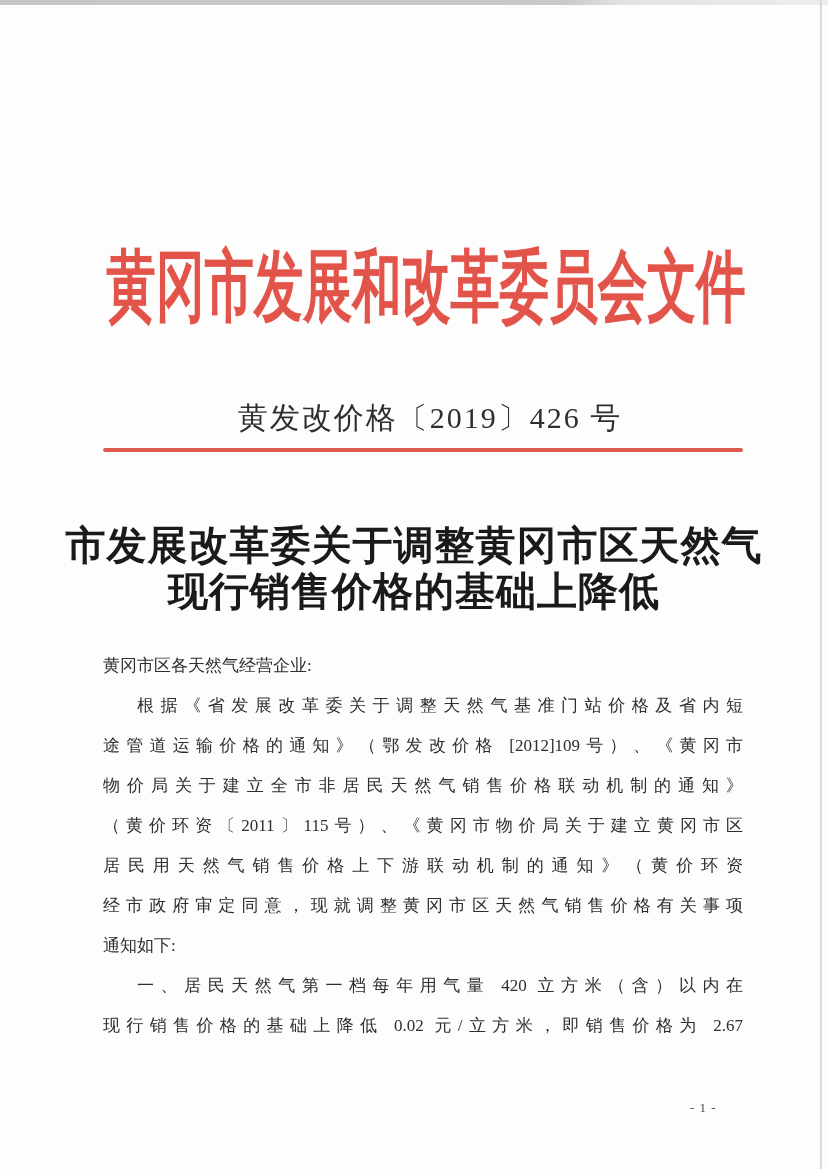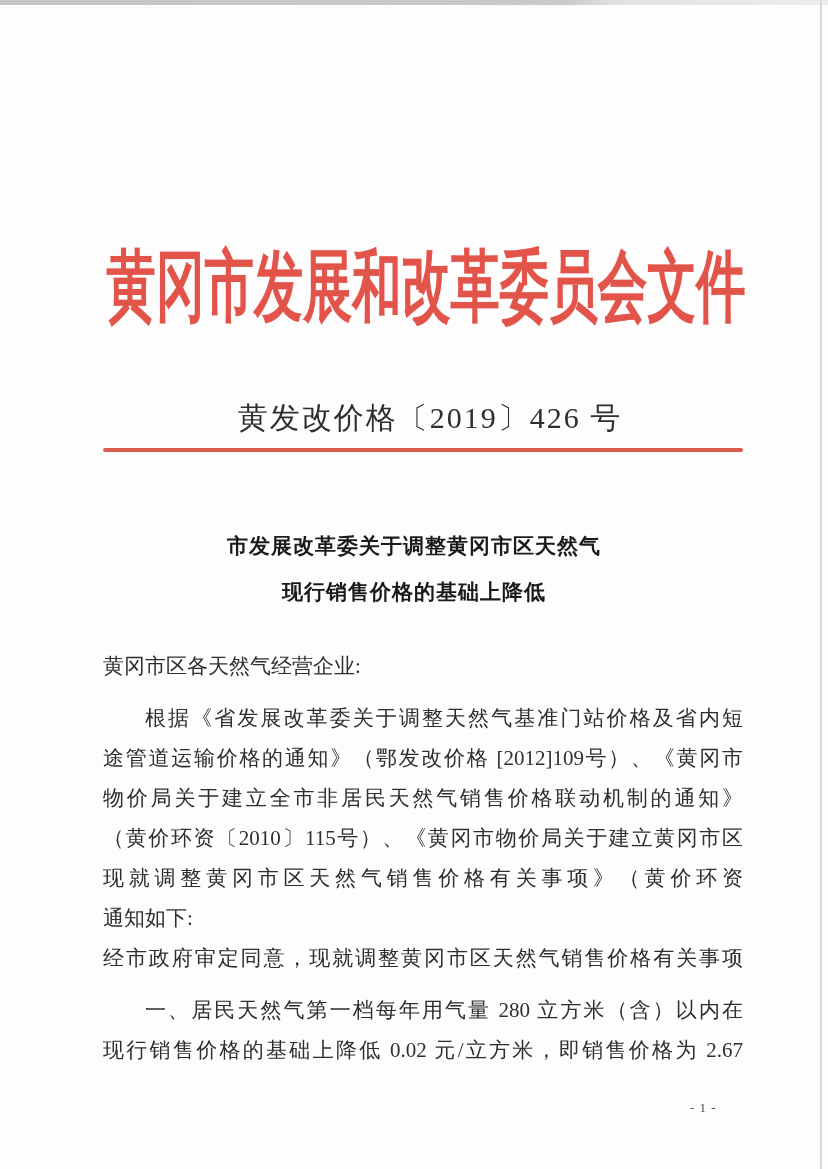--- a/index.html
+++ b/index.html
@@ -68,50 +68,49 @@
     height: 4px;
     background: var(--rule-red, #dd5a4f);
     border-radius: 2px;
   }
 
   .doc-title {
     position: absolute;
     top: 523px; left: 0;
     width: 100%;
     text-align: center;
-    font-size: 21px;
+    font-size: 40px;
     font-weight: 700;
     line-height: 46px;
     letter-spacing: 1px;
     color: var(--title-text, #1a1a1a);
   }
 
   .doc-body {
     position: absolute;
     top: 646px;
     left: 103px;
     width: 640px;
-    font-size: 21px;
+    font-size: 17px;
     color: var(--body-text, #2e2e2e);
   }
   .body-line {
     height: 40px;
     line-height: 40px;
     overflow: hidden;
     white-space: nowrap;
     text-align: left;
   }
   .body-line.justify {
     white-space: normal;
     text-align: justify;
     text-align-last: justify;
   }
   .body-line.indent {
     text-indent: 2em;
-    margin-top: 12px;
   }
 
   .page-number {
     position: absolute;
     top: 1100px;
     left: 690px;
     font-size: 13px;
     letter-spacing: 1px;
     color: #4a4a4a;
     font-family: "Liberation Serif", "DejaVu Serif", serif;
@@ -137,23 +136,23 @@
     <div>市发展改革委关于调整黄冈市区天然气</div>
     <div>现行销售价格的基础上降低</div>
   </div>
 
   <div class="doc-body">
 
   <div class="body-line">黄冈市区各天然气经营企业:</div>
       <div class="body-line indent justify">根据《省发展改革委关于调整天然气基准门站价格及省内短</div>
       <div class="body-line justify">途管道运输价格的通知》（鄂发改价格 [2012]109号）、《黄冈市</div>
       <div class="body-line justify">物价局关于建立全市非居民天然气销售价格联动机制的通知》</div>
-      <div class="body-line justify">（黄价环资〔2010〕115号）、《黄冈市物价局关于建立黄冈市区</div>
-      <div class="body-line justify">现就调整黄冈市区天然气销售价格有关事项》（黄价环资</div>
+      <div class="body-line justify">（黄价环资〔2011〕115号）、《黄冈市物价局关于建立黄冈市区</div>
+      <div class="body-line justify">居民用天然气销售价格上下游联动机制的通知》（黄价环资</div>
+      <div class="body-line justify">经市政府审定同意，现就调整黄冈市区天然气销售价格有关事项</div>
       <div class="body-line">通知如下:</div>
-      <div class="body-line justify">经市政府审定同意，现就调整黄冈市区天然气销售价格有关事项</div>
-      <div class="body-line indent justify">一、居民天然气第一档每年用气量 280 立方米（含）以内在</div>
+      <div class="body-line indent justify">一、居民天然气第一档每年用气量 420 立方米（含）以内在</div>
       <div class="body-line justify">现行销售价格的基础上降低 0.02 元/立方米，即销售价格为 2.67</div>
     </div>
 
   <div class="page-number">- 1 -</div>
 
 </div>
 
 </body></html>

